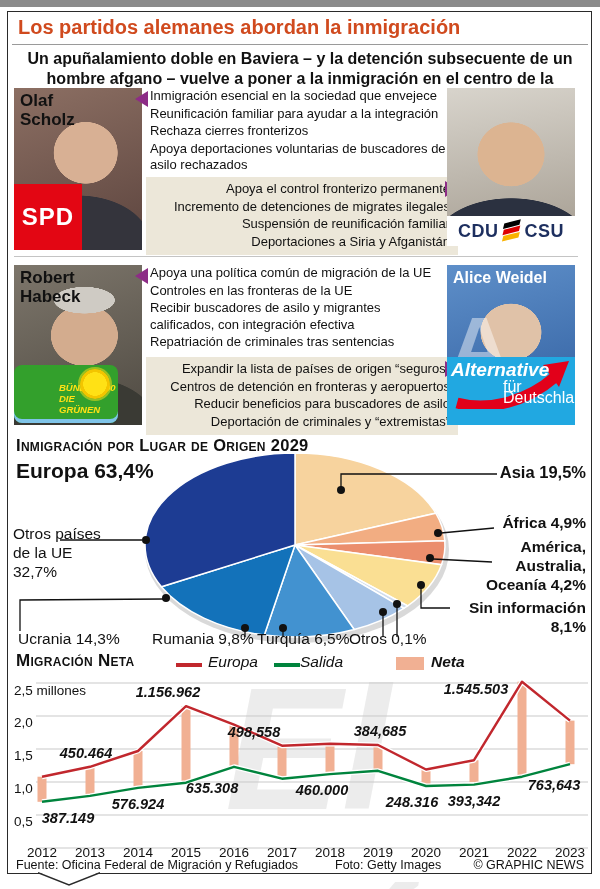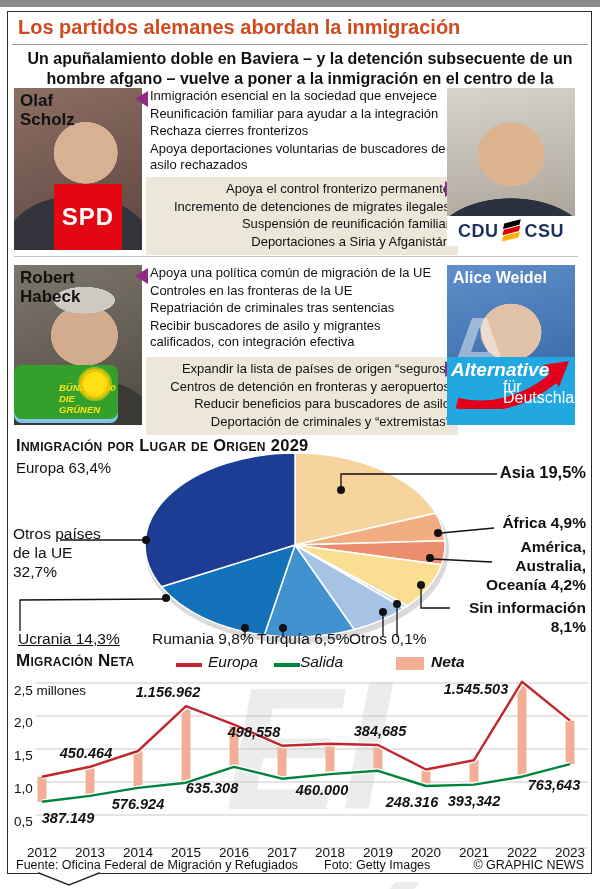--- a/index.html
+++ b/index.html
@@ -30,21 +30,21 @@
     linear-gradient(160deg,#7d766b,#4f4a42);}
   #photo-weidel{left:447px;top:265px;height:160px;
     background:radial-gradient(ellipse 40% 30% at 50% 42%,#e0c2a8 0 59%,rgba(0,0,0,0) 60%),
     radial-gradient(ellipse 80% 38% at 50% 98%,#23262e 0 70%,rgba(0,0,0,0) 71%),
     linear-gradient(165deg,#5e8fc9,#2f5d9e);}
   .photo-name{position:absolute;left:6px;top:3px;font-size:17px;font-weight:800;line-height:19px;white-space:pre-line;}
   .photo-name.light{color:#fff;font-size:16px;}
   #weidel-letter{position:absolute;left:2px;top:34px;font-size:84px;font-weight:800;color:rgba(255,255,255,.45);}
   
   #spd-logo{position:absolute;left:0;bottom:0;width:68px;height:66px;background:#e30613;
-    display:flex;align-items:center;justify-content:center;color:#fff;font-weight:800;font-size:24px;letter-spacing:1px;margin-left:40px;}
+    display:flex;align-items:center;justify-content:center;color:#fff;font-weight:800;font-size:24px;letter-spacing:1px;}
   #gruene-logo{position:absolute;left:0;bottom:2px;width:104px;height:58px;background:#33a02c;border-radius:8px;
     box-shadow:inset 0 -4px 0 #7fc4e8;}
   #gruene-text{position:absolute;left:5px;bottom:8px;color:#ffe115;font-weight:800;font-style:italic;font-size:9.5px;line-height:11px;white-space:pre-line;margin-left:40px;}
   #gruene-flower{position:absolute;right:8px;top:4px;width:30px;height:30px;border-radius:50%;
     background:radial-gradient(circle,#ffe115 55%,#f3c500 56% 100%);box-shadow:0 0 0 2px rgba(255,225,21,.5);}
   #cdu-logo{position:absolute;left:0;right:0;bottom:0;height:30px;background:#fff;
     display:flex;align-items:center;justify-content:center;gap:3px;}
   .cdu-word{color:#1d2f5f;font-weight:800;font-size:18px;letter-spacing:.5px;}
   #cdu-flag{width:20px;height:18px;position:relative;transform:rotate(-14deg);}
   #cdu-flag span{position:absolute;width:17px;height:5px;transform:skewX(-28deg);}
@@ -60,45 +60,45 @@
   #block-spd{left:150px;top:88px;width:296px;background:#fff;}
   #block-cdu{left:146px;top:177px;width:296px;background:#ece7d9;text-align:right;padding:4px 8px;}
   #block-gruene{left:150px;top:265px;width:296px;background:#fff;}
   #block-afd{left:146px;top:357px;width:296px;background:#ece7d9;text-align:right;padding:4px 8px;}
   .arrow-l{position:absolute;width:0;height:0;border-top:8px solid transparent;border-bottom:8px solid transparent;border-right:13px solid #8d2c86;}
   .arrow-r{position:absolute;width:0;height:0;border-top:8px solid transparent;border-bottom:8px solid transparent;border-left:13px solid #8d2c86;}
   #row-divider{left:14px;top:256px;width:564px;border-top:1px solid #c4c4c4;}
   
   #pie-title{left:16px;top:436px;font-size:16.5px;font-weight:800;}
   .plabel{position:absolute;font-size:15.5px;}
-  #lbl-europa{left:16px;top:459px;font-size:15px;font-weight:400;}
+  #lbl-europa{left:16px;top:459px;font-size:21px;font-weight:700;}
   #lbl-asia{right:14px;top:463px;font-size:16.5px;font-weight:800;}
   #lbl-africa{right:14px;top:514px;font-weight:800;}
   #lbl-america{right:14px;top:537px;width:120px;text-align:right;font-weight:800;line-height:19px;}
   #lbl-sininfo{right:14px;top:598px;width:150px;text-align:right;font-weight:800;line-height:19px;}
   #lbl-otrosue{left:13px;top:524px;width:100px;line-height:19px;}
-  #lbl-ucrania{left:18px;top:630px;text-decoration:underline;}
+  #lbl-ucrania{left:18px;top:630px;}
   #lbl-rumania{left:152px;top:630px;}
   #lbl-turquia{left:257px;top:630px;}
   #lbl-otros{left:349px;top:630px;}
   
   #mig-title{left:16px;top:651px;font-size:17px;font-weight:800;}
   .legend-label{position:absolute;top:653px;font-size:15.5px;font-style:italic;}
   .legend-line{position:absolute;top:663px;width:26px;height:4px;}
   #legend-neta-swatch{position:absolute;left:396px;top:657px;width:28px;height:13px;background:#f1b093;}
   #watermark{left:225px;top:648px;font-size:175px;font-weight:800;font-style:italic;color:rgba(110,110,110,.13);z-index:0;}
   #mig-svg{left:0;top:648px;z-index:1;}
   #pie-svg{left:0;top:450px;}
   #mig-svg text.ytick{font-size:13.5px;fill:#111;}
   #mig-svg text.year{font-size:13.5px;fill:#111;text-anchor:middle;}
   #mig-svg text.dlabel{font-size:14.5px;font-weight:bold;font-style:italic;fill:#111;text-anchor:middle;}
   
   .footer{top:858px;font-size:12.5px;}
   #footer-source{left:16px;}
-  #footer-photo{left:324px;}
+  #footer-photo{left:335px;}
   #footer-credit{right:16px;}
 </style>
 </head>
 <body>
 
 <div class="abs" id="top-strip"></div>
 <div class="abs" id="frame"></div>
 
 <div class="abs" id="main-title">Los partidos alemanes abordan la inmigración</div>
 <div class="abs" id="title-rule"></div>
@@ -146,22 +146,22 @@
   <div id="gruene-logo">
     <div id="gruene-text">BÜNDNIS 90
 DIE GRÜNEN</div>
     <div id="gruene-flower"></div>
   </div>
 </div>
 <div class="arrow-l" style="left:135px;top:268px;"></div>
 <div class="pblock" id="block-gruene">
     <p class="pt">Apoya una política común de migración de la UE</p>
     <p class="pt">Controles en las fronteras de la UE</p>
+    <p class="pt">Recibir buscadores de asilo y migrantes calificados, con integración efectiva</p>
     <p class="pt">Repatriación de criminales tras sentencias</p>
-    <p class="pt">Recibir buscadores de asilo y migrantes calificados, con integración efectiva</p>
   </div>
 
 <div class="pblock" id="block-afd">
     <p class="pt">Expandir la lista de países de origen “seguros”</p>
     <p class="pt">Centros de detención en fronteras y aeropuertos</p>
     <p class="pt">Reducir beneficios para buscadores de asilo</p>
     <p class="pt">Deportación de criminales y “extremistas”</p>
   </div>
 <div class="arrow-r" style="left:445px;top:361px;"></div>
 <div class="photo" id="photo-weidel">

